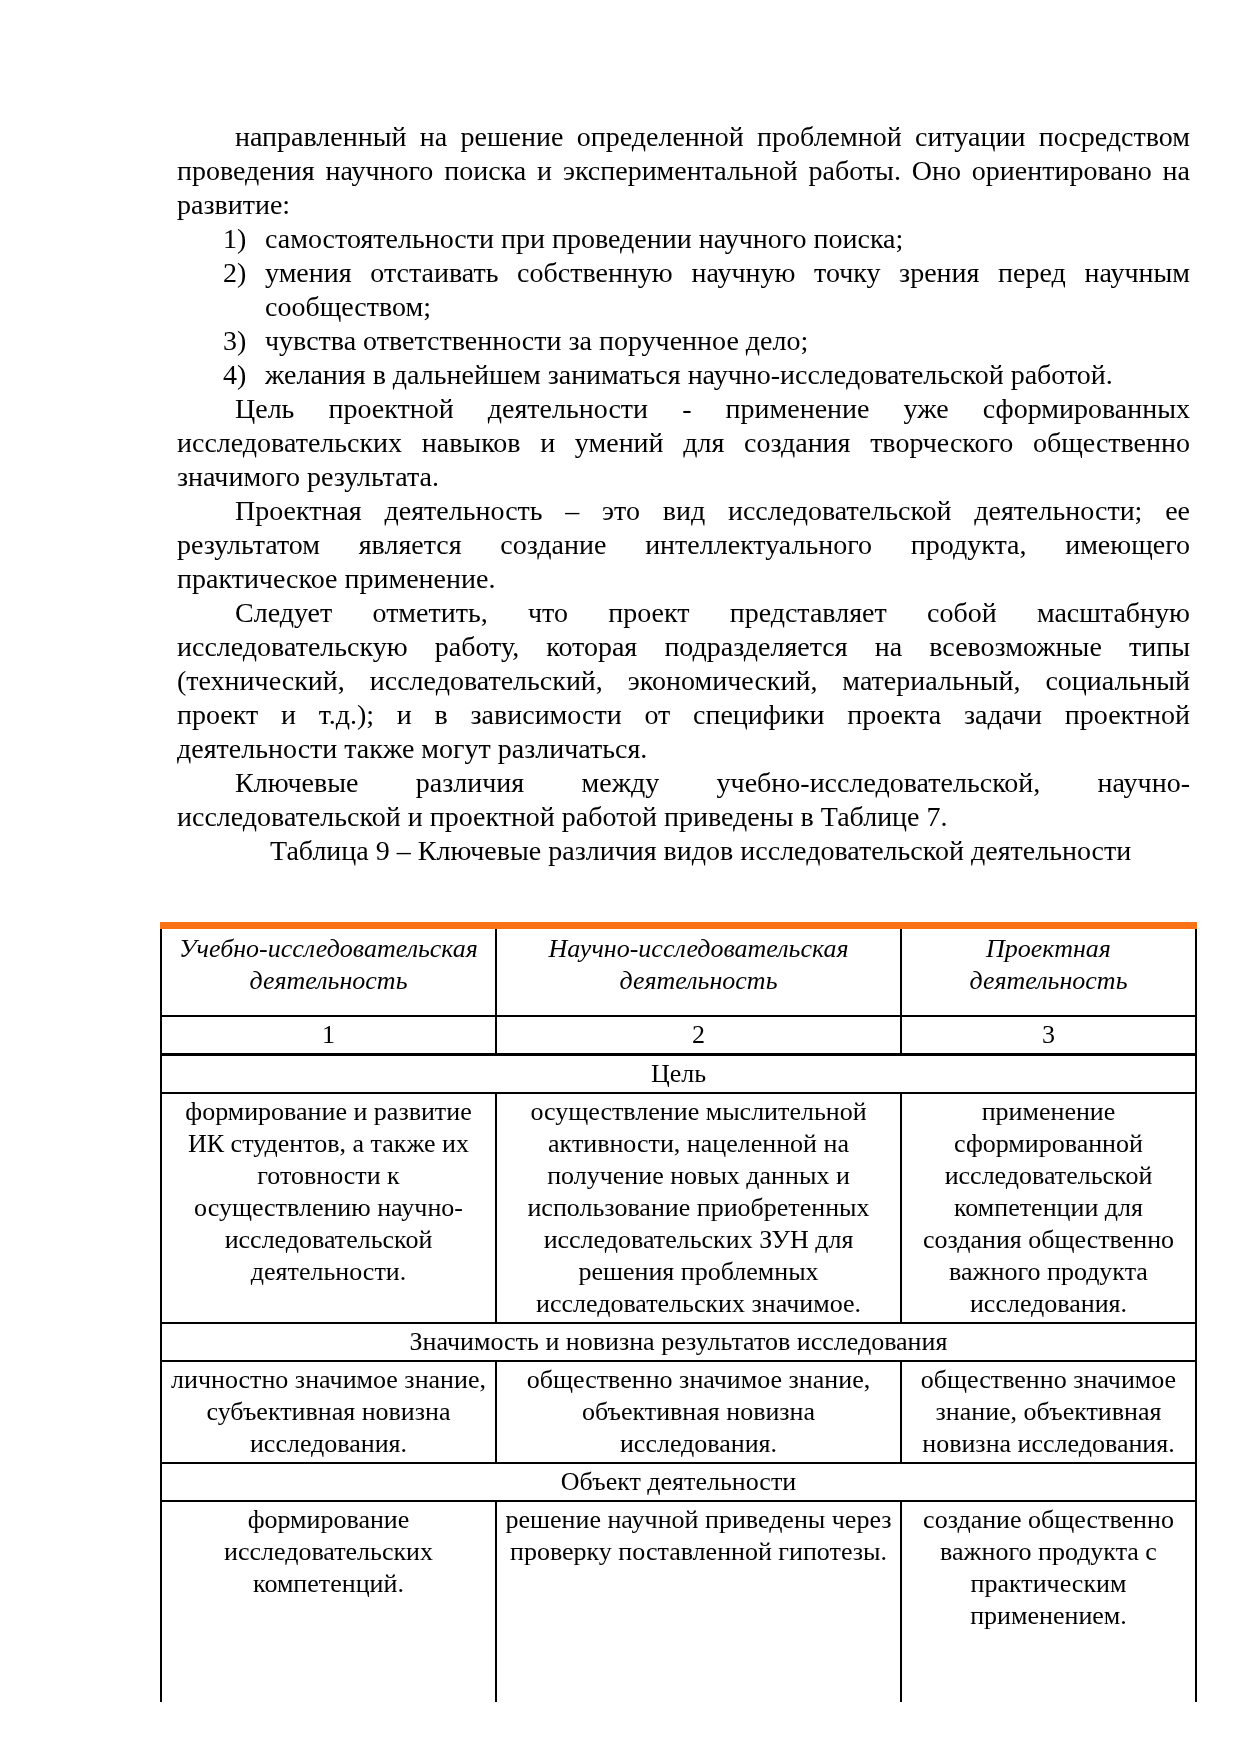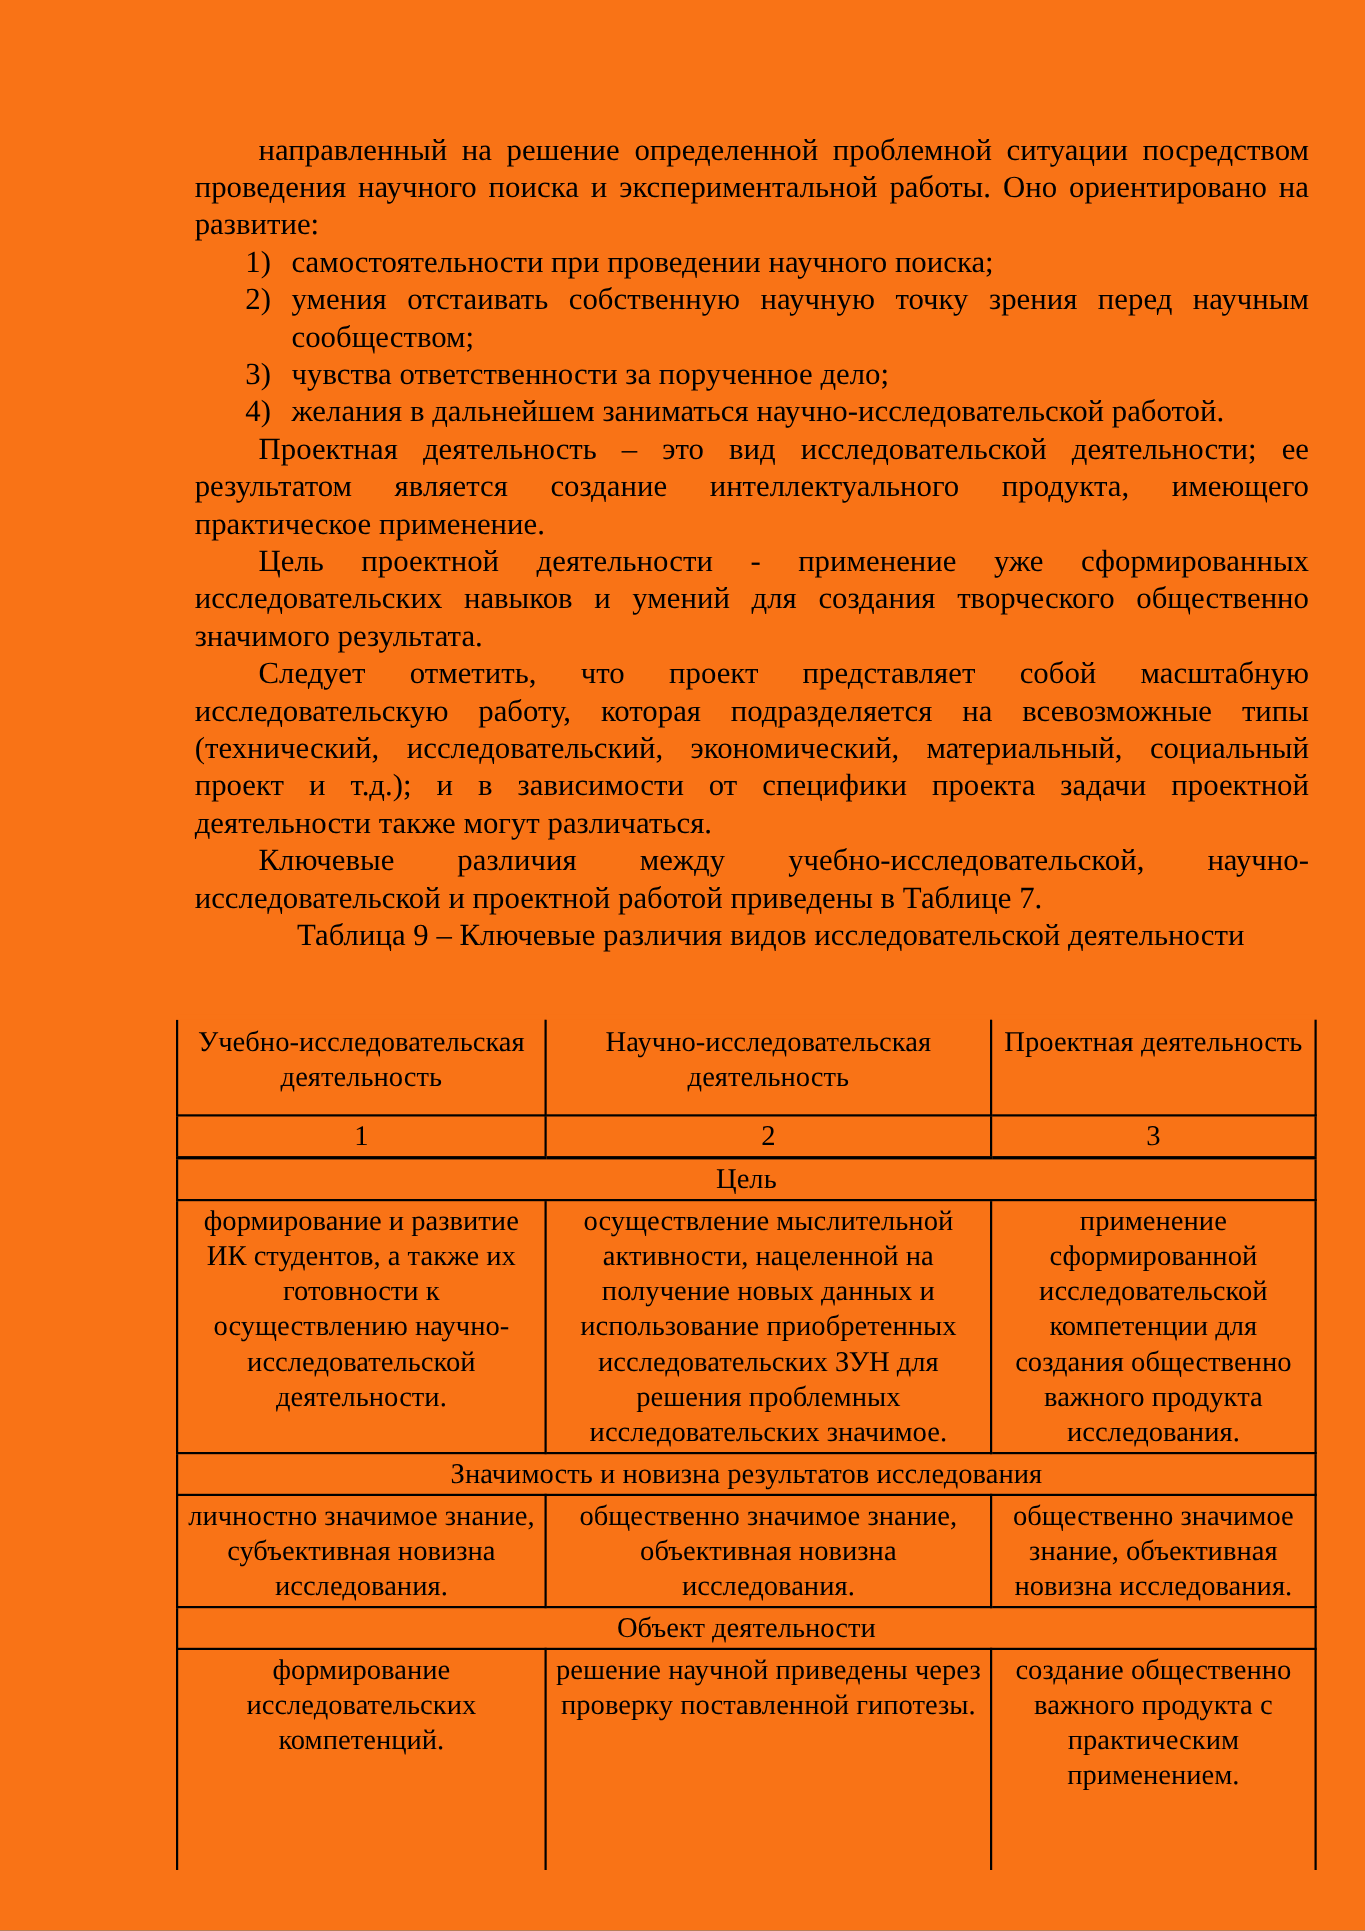--- a/index.html
+++ b/index.html
@@ -1,20 +1,20 @@
 <!DOCTYPE html>
 <html><head>
 <meta charset="utf-8">
 <style>
   html,body { margin:0; padding:0; background:#888; }
   .page {
     position:relative;
     width:1241px; height:1755px;
     margin:0 auto;
-    background:#f97316;
+    background:#ffffff;
     font-family:"Liberation Serif","DejaVu Serif",serif;
     color:#000;
     overflow:hidden;
   }
   .content {
     position:absolute;
     left:177px; top:120px;
     width:1013px;
     font-size:28px;
     line-height:34px;
@@ -39,21 +39,21 @@
     font-size:26px;
     line-height:32px;
     text-align:center;
   }
   table.cmp td {
     border:2px solid #000;
     vertical-align:top;
     padding:2px 6px;
     overflow:hidden;
   }
-  tr.r-head td { height:80px; border-top:5px solid #f97316; padding-top:4px; }
+  tr.r-head td { height:80px; border-top:7px solid #f97316; padding-top:4px;font-style:italic; }
   tr.r-num  td { height:26px; border-bottom:3px solid #000; }
   tr.r-sec  td { height:27px; vertical-align:middle;border-radius:10px; }
   tr.r-goal td { height:216px; }
   tr.r-sig  td { height:88px;border-radius:15px; }
   tr.r-obj  td { height:196px; border-bottom:none; }
   .page-number {
     position:absolute;
     left:0; top:1686px;
     width:100%;
     text-align:center;
@@ -82,22 +82,22 @@
       <div class="list-item">
         <span class="list-num">3)</span>
         <span>чувства ответственности за порученное дело;</span>
       </div>
       <div class="list-item">
         <span class="list-num">4)</span>
         <span>желания в дальнейшем заниматься научно-исследовательской работой.</span>
       </div>
     </div>
 
+    <p>Цель проектной деятельности - применение уже сформированных исследовательских навыков и умений для создания творческого общественно значимого результата.</p>
     <p>Проектная деятельность – это вид исследовательской деятельности; ее результатом является создание интеллектуального продукта, имеющего практическое применение.</p>
-    <p>Цель проектной деятельности - применение уже сформированных исследовательских навыков и умений для создания творческого общественно значимого результата.</p>
     <p>Следует отметить, что проект представляет собой масштабную исследовательскую работу, которая подразделяется на всевозможные типы (технический, исследовательский, экономический, материальный, социальный проект и т.д.); и в зависимости от специфики проекта задачи проектной деятельности также могут различаться.</p>
     <p>Ключевые различия между учебно-исследовательской, научно-исследовательской и проектной работой приведены в Таблице 7.</p>
 
     <p class="table-caption">Таблица 9 – Ключевые различия видов исследовательской деятельности</p>
 
   </div>
 
   <table class="cmp">
     <colgroup>
       <col style="width:335px">

